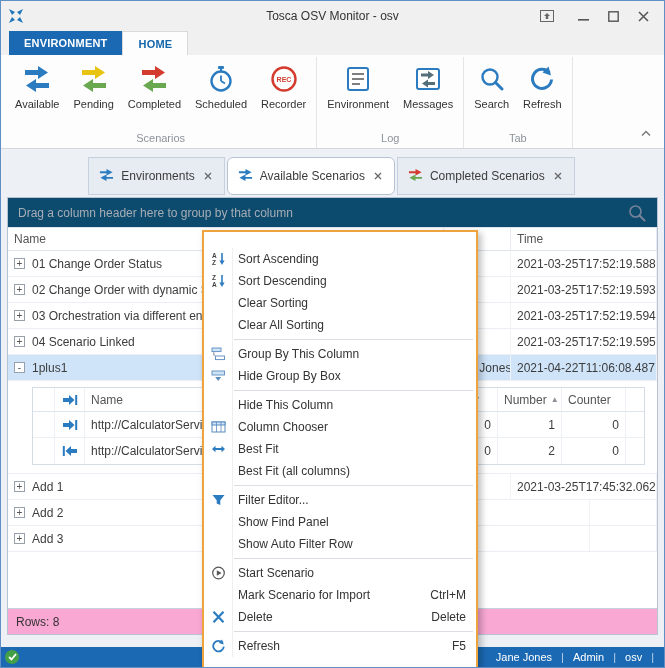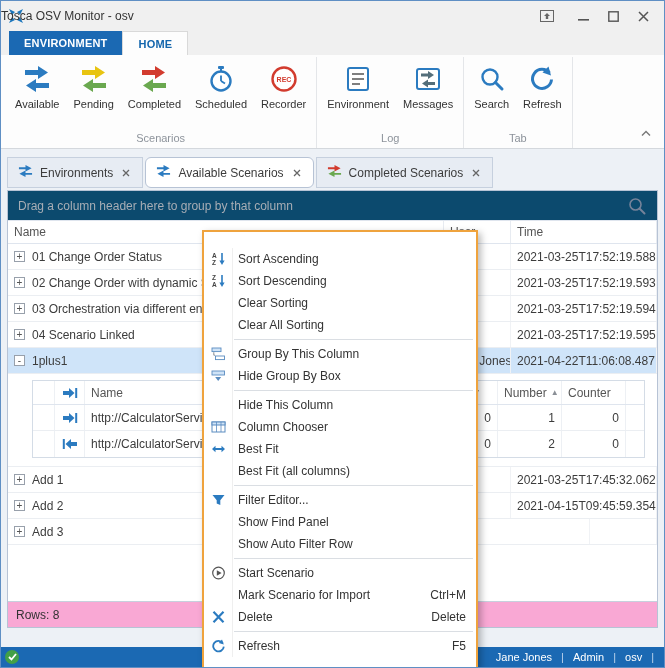--- a/index.html
+++ b/index.html
@@ -4,21 +4,21 @@
 <style>
   * { box-sizing: border-box; margin: 0; padding: 0; }
   html,body { background:#cfd6de; }
   body { font-family: "Liberation Sans","DejaVu Sans",sans-serif; font-size:12px; color:#3c3c3c; }
 
   .window { position:relative; width:665px; height:668px; background:#f0f0f0;
             border:1px solid #5f8fc4; overflow:hidden; }
 
   
   .titlebar { position:relative; height:30px; background:#f0f0f0; display:flex; align-items:center; padding:0 6px; }
-  .title-text { position:absolute; left:0; right:0; text-align:left; font-size:12px; color:#333; pointer-events:none; }
+  .title-text { position:absolute; left:0; right:0; text-align:center; font-size:12px; color:#333; pointer-events:none; }
   .app-icon { width:18px; height:18px; display:flex; align-items:center; justify-content:center; }
   .win-btns { margin-left:auto; display:flex; align-items:center; z-index:2; }
   .win-btn { width:30px; height:22px; display:flex; align-items:center; justify-content:center; color:#555; }
   .win-btn.first { margin-right:6px; }
 
   
   .ribbon-tabs { height:24px; background:#f0f0f0; display:flex; align-items:stretch; padding-left:8px; }
   .rtab { display:flex; align-items:center; padding:0 15px; font-size:11px; font-weight:bold; letter-spacing:.2px; }
   .rtab.env { background:#1b69b3; color:#fff; }
   .rtab.home { background:#fdfdfd; color:#1466ad; border:1px solid #d9d9d9; border-bottom:none; }
@@ -27,21 +27,21 @@
   .ribbon { position:relative; height:94px; background:#fdfdfd; border-bottom:1px solid #d4d8dd; display:flex; padding:2px 0 0 4px; }
   .rgroup { display:flex; flex-direction:column; border-right:1px solid #e4e6e9; padding:0 3px; }
   .rgroup-buttons { display:flex; flex:1; }
   .rgroup-label { text-align:center; font-size:11px; color:#8d939b; padding:1px 0 4px; }
   .rbtn { display:flex; flex-direction:column; align-items:center; gap:4px; padding:7px 7px 2px; min-width:48px; font-size:11px; color:#333; }
   .rbtn .ric { height:30px; display:flex; align-items:center; justify-content:center; }
   .ribbon-collapse { position:absolute; right:10px; bottom:8px; width:16px; height:14px; display:flex; align-items:center; justify-content:center; }
 
   
   .doc-area { position:absolute; top:148px; left:0; right:0; bottom:20px; background:#edf1f6; padding:8px 6px 0; }
-  .doc-tabs { height:31px; display:flex; }
+  .doc-tabs { height:38px; display:flex;justify-content:center; }
   .dtab { display:flex; align-items:center; gap:7px; padding:0 10px; margin-right:2px;
           background:#e7ecf3; border:1px solid #c6d0de; color:#3c3c3c; font-size:12px; }
   .dtab.active { background:#ffffff; border-color:#b7c3d5;border-radius:6px; }
   .dtab .dtab-close { display:flex; align-items:center; justify-content:center; width:12px; height:12px; }
 
   
   .grid-panel { margin-top:2px; height:438px; background:#fff; border:1px solid #b7c3d5; position:relative; overflow:hidden; }
   .group-panel { height:30px; border-bottom:1px solid #dfe5ee; display:flex; align-items:center; padding:0 10px; color:#a7adb5; background:#0c4a6e; }
   .gp-search { position:absolute; right:10px; top:5px; }
 
@@ -417,21 +417,20 @@
         </div>
         <div class="cell c-user"></div>
         <div class="cell c-time">2021-03-25T17:45:32.062</div>
       </div>
       <div class="grow">
         <div class="cell c-name">
           <span class="expander">+</span>
           <span>Add 2</span>
         </div>
         <div class="cell c-user"></div>
-        <div class="cell c-time">2021-04-15T09:45:59.354</div>
       </div>
       <div class="grow">
         <div class="cell c-name">
           <span class="expander">+</span>
           <span>Add 3</span>
         </div>
         <div class="cell c-user"></div>
       </div>
 
       <div class="grid-footer">

